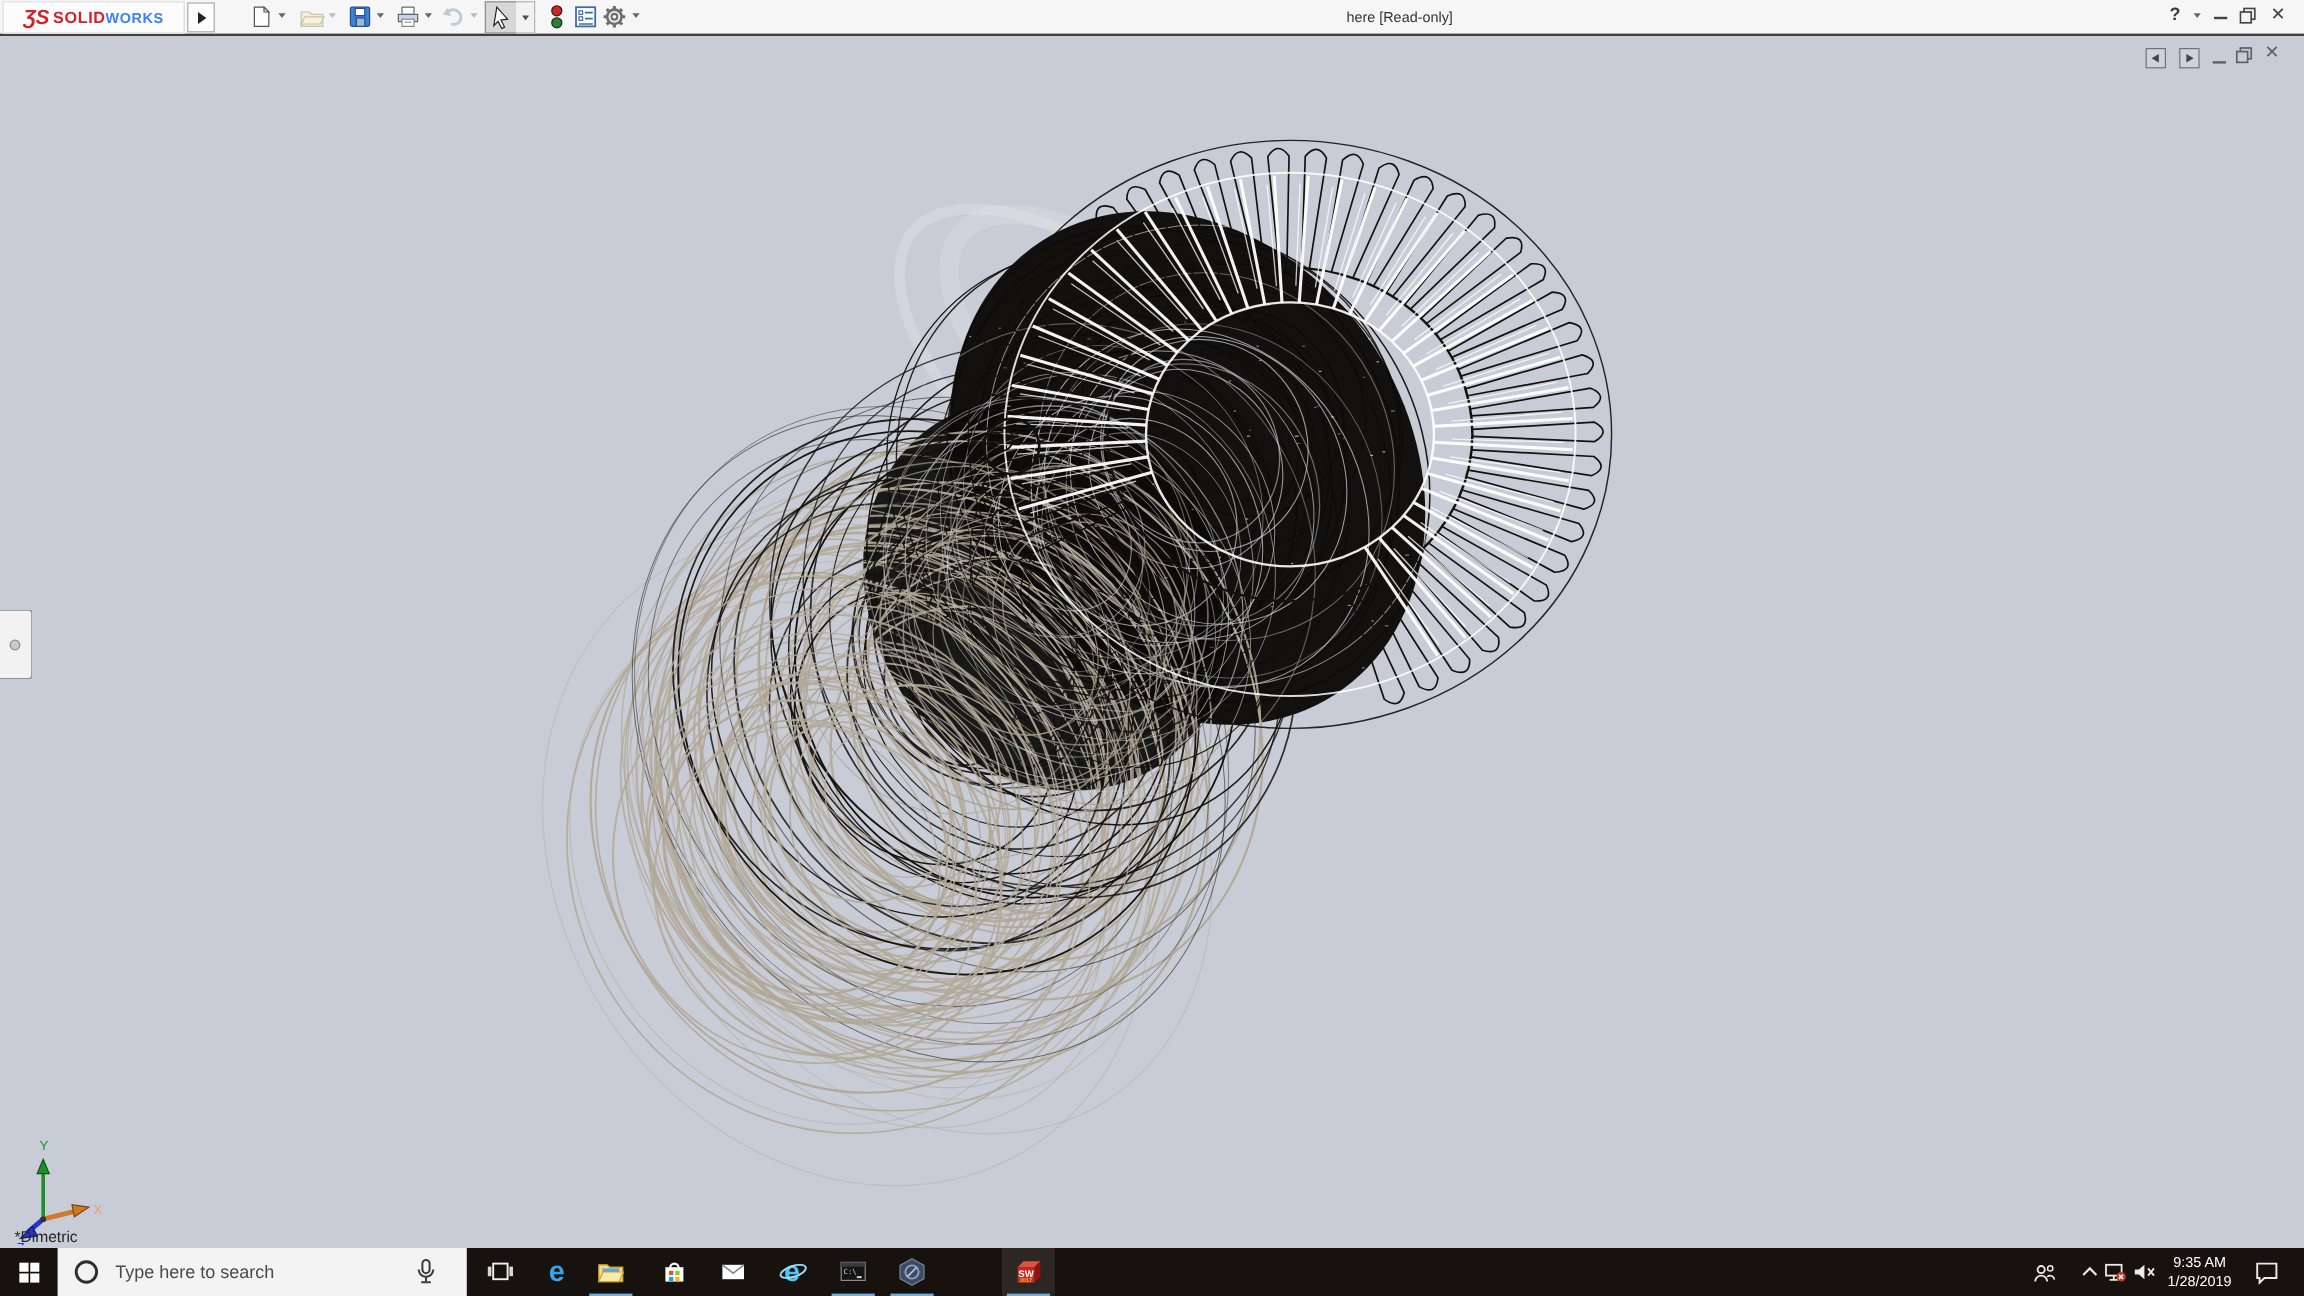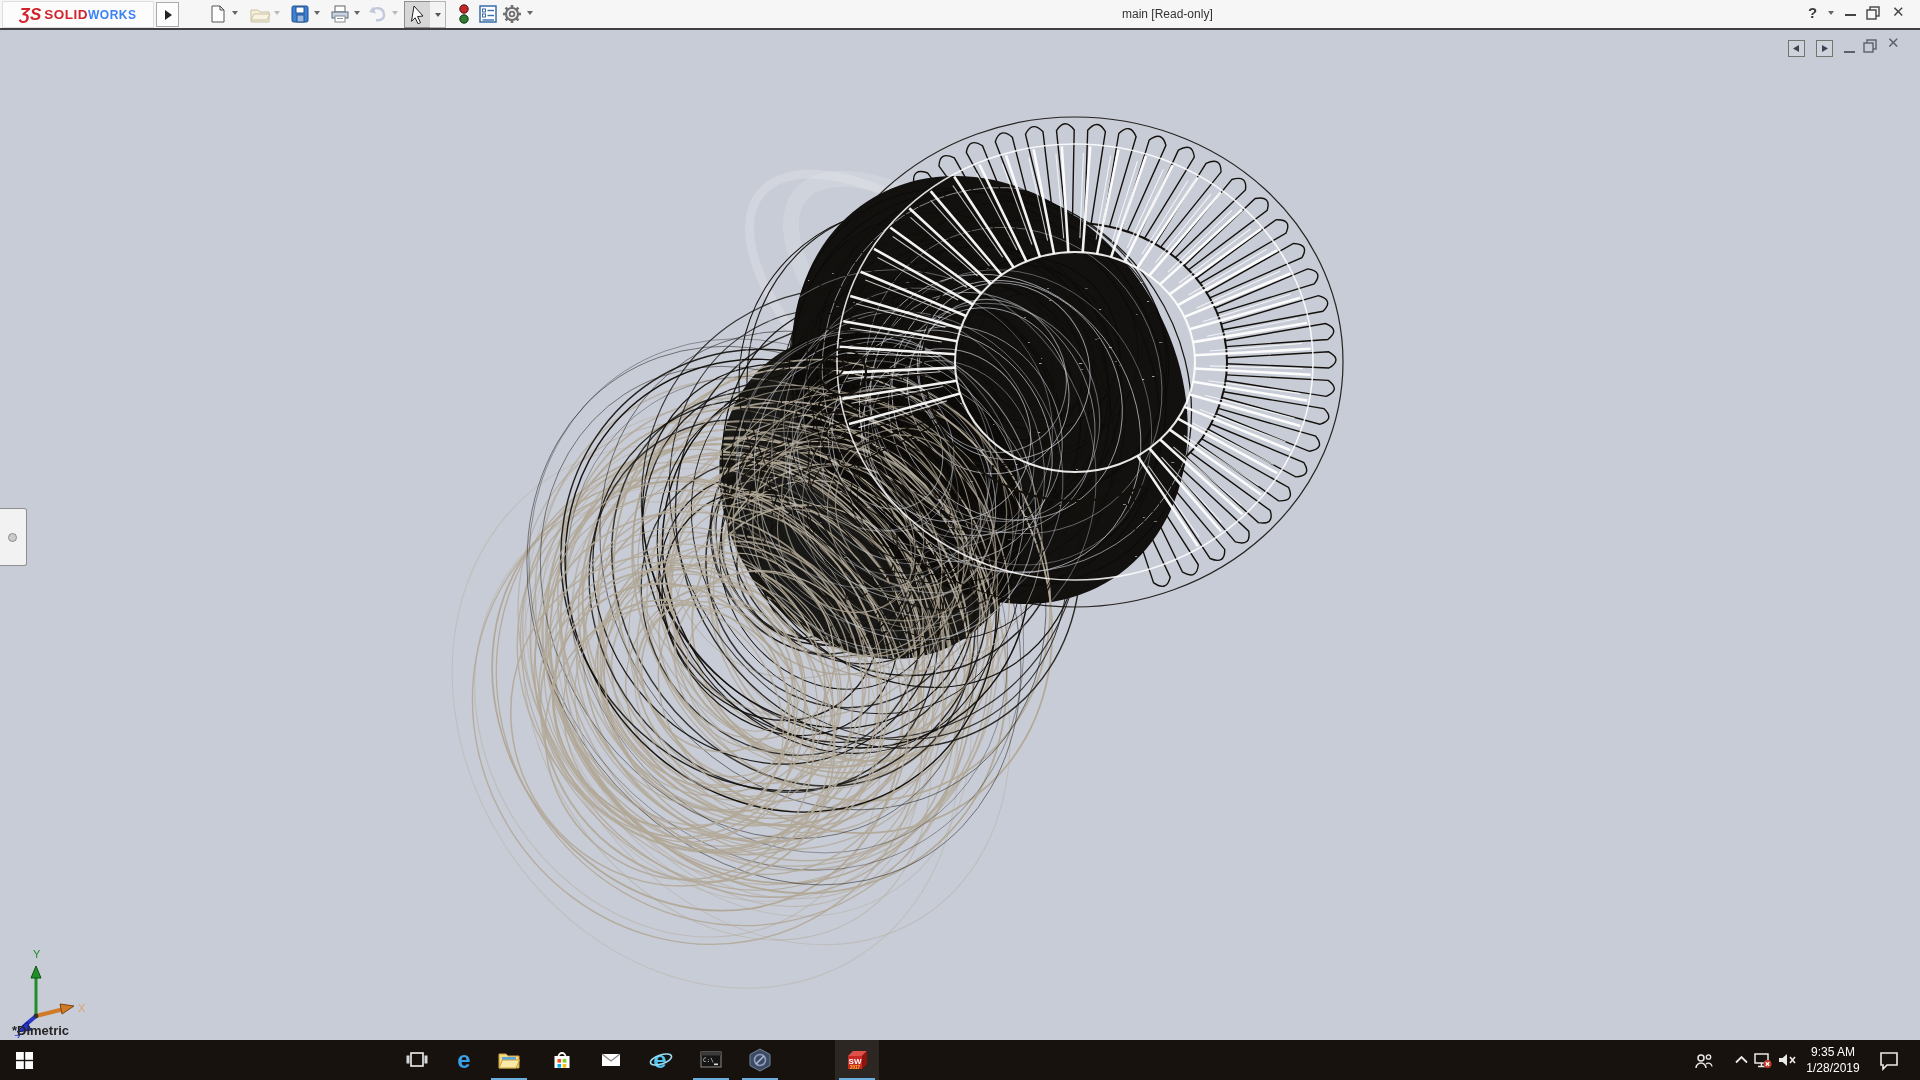--- a/index.html
+++ b/index.html
@@ -32,21 +32,21 @@
   #viewport{position:absolute;left:0;top:28px;width:1920px;height:1012px;background:#c8ccd6;overflow:hidden;}
   #doc-controls .dbox{position:absolute;top:12px;width:15px;height:15px;border:1px solid #70756f;
     display:flex;align-items:center;justify-content:center;background:rgba(255,255,255,.12);}
   #doc-min{position:absolute;left:1844px;top:23px;width:11px;height:2px;background:#5c6168;}
   #doc-restore{position:absolute;left:1863px;top:11px;}
   #doc-close{position:absolute;left:1887px;top:6px;font-size:15px;color:#5c6168;}
   #left-tab{position:absolute;left:0;top:480px;width:26px;height:56px;background:#f2f2f2;
     border:1px solid #8f8f8f;border-left:none;border-radius:0 3px 3px 0;}
   #left-tab .dot{position:absolute;left:8px;top:24px;width:7px;height:7px;border-radius:50%;
     background:#cbcbcb;border:1px solid #8b8b8b;}
-  #view-label{position:absolute;left:12px;top:995px;font-size:13px;font-weight:700;color:#262626;}
+  #view-label{position:absolute;left:12px;top:995px;font-size:13px;font-weight:400;color:#262626;}
   
   #taskbar{position:absolute;left:0;top:1040px;width:1920px;height:40px;background:#18120e;z-index:40;}
   #start-btn{position:absolute;left:0;top:0;width:48px;height:40px;display:flex;align-items:center;justify-content:center;}
   #search-box{position:absolute;left:48px;top:0;width:341px;height:40px;background:#f3f3f3;
     display:flex;align-items:center;}
   #search-box input{border:none;background:transparent;outline:none;font-size:15px;color:#4a4a4a;
     width:240px;font-family:"Liberation Sans",sans-serif;}
   #search-box input::placeholder{color:#4a4a4a;opacity:1;}
   .app-slot{position:absolute;top:0;width:44px;height:40px;display:flex;align-items:center;justify-content:center;}
   .app-slot.active{background:rgba(255,255,255,.09);margin-left:47px;}
@@ -151,21 +151,21 @@
           <line x1="15.2" y1="15.2" x2="17.4" y2="17.4"></line>
         <line x1="4.6" y1="17.4" x2="6.8" y2="15.2"></line>
           <line x1="15.2" y1="6.8" x2="17.4" y2="4.6"></line>
       </g>
       <circle cx="11" cy="11" r="6" fill="#f6f6f6" stroke="#6f6f6f" stroke-width="2.2"></circle>
       <circle cx="11" cy="11" r="2.4" fill="none" stroke="#6f6f6f" stroke-width="1.8"></circle>
     </svg>
   </div>
   <div class="caret" style="left:527px"></div>
 
-  <span id="window-title">main [Read-only]</span>
+  <span id="window-title">here [Read-only]</span>
 
   <span id="help-btn">?</span>
   <div class="caret" id="help-caret"></div>
   <div id="min-btn"></div>
   <div id="restore-btn">
     <svg width="14" height="14">
       <rect x="4" y="1" width="9" height="9" fill="none" stroke="#444" stroke-width="1.4"></rect>
       <rect x="1" y="4" width="9" height="9" fill="#f6f6f6" stroke="#444" stroke-width="1.4"></rect>
     </svg>
   </div>
@@ -664,20 +664,32 @@
 
 <div id="taskbar">
   <div id="start-btn">
     <svg width="17" height="17">
       <rect x="0" y="0" width="7.8" height="7.8" fill="#fdfdfd"></rect>
       <rect x="9.2" y="0" width="7.8" height="7.8" fill="#fdfdfd"></rect>
       <rect x="0" y="9.2" width="7.8" height="7.8" fill="#fdfdfd"></rect>
       <rect x="9.2" y="9.2" width="7.8" height="7.8" fill="#fdfdfd"></rect>
     </svg>
   </div>
+  <div id="search-box">
+    <svg width="24" height="24" style="margin-left:12px">
+      <circle cx="12" cy="12" r="8.5" fill="none" stroke="#2e2e2e" stroke-width="2.4"></circle>
+    </svg>
+    <input style="margin-left: 10px;" readonly="" placeholder="Type here to search">
+    <svg width="22" height="24" style="margin-left:6px">
+      <rect x="8" y="2" width="6" height="11" rx="3" fill="none" stroke="#3c3c3c" stroke-width="1.7"></rect>
+      <path d="M5 10 a6 6 0 0 0 12 0" fill="none" stroke="#3c3c3c" stroke-width="1.7"></path>
+      <line x1="11" y1="16" x2="11" y2="20" stroke="#3c3c3c" stroke-width="1.7"></line>
+      <line x1="7" y1="20.5" x2="15" y2="20.5" stroke="#3c3c3c" stroke-width="1.7"></line>
+    </svg>
+  </div>
   <div id="taskbar-apps">
       <div class="app-slot" style="left: 395px;">
         <svg width="26" height="26">
           <rect x="7" y="6" width="12" height="13" fill="none" stroke="#f0f0f0" stroke-width="1.6"></rect>
           <rect x="2.5" y="8.5" width="3" height="8" fill="#d8d8d8"></rect>
           <rect x="20.5" y="8.5" width="3" height="8" fill="#d8d8d8"></rect>
         </svg>
       </div>
       <div class="app-slot" style="left: 442px;">
         <svg width="26" height="26">

